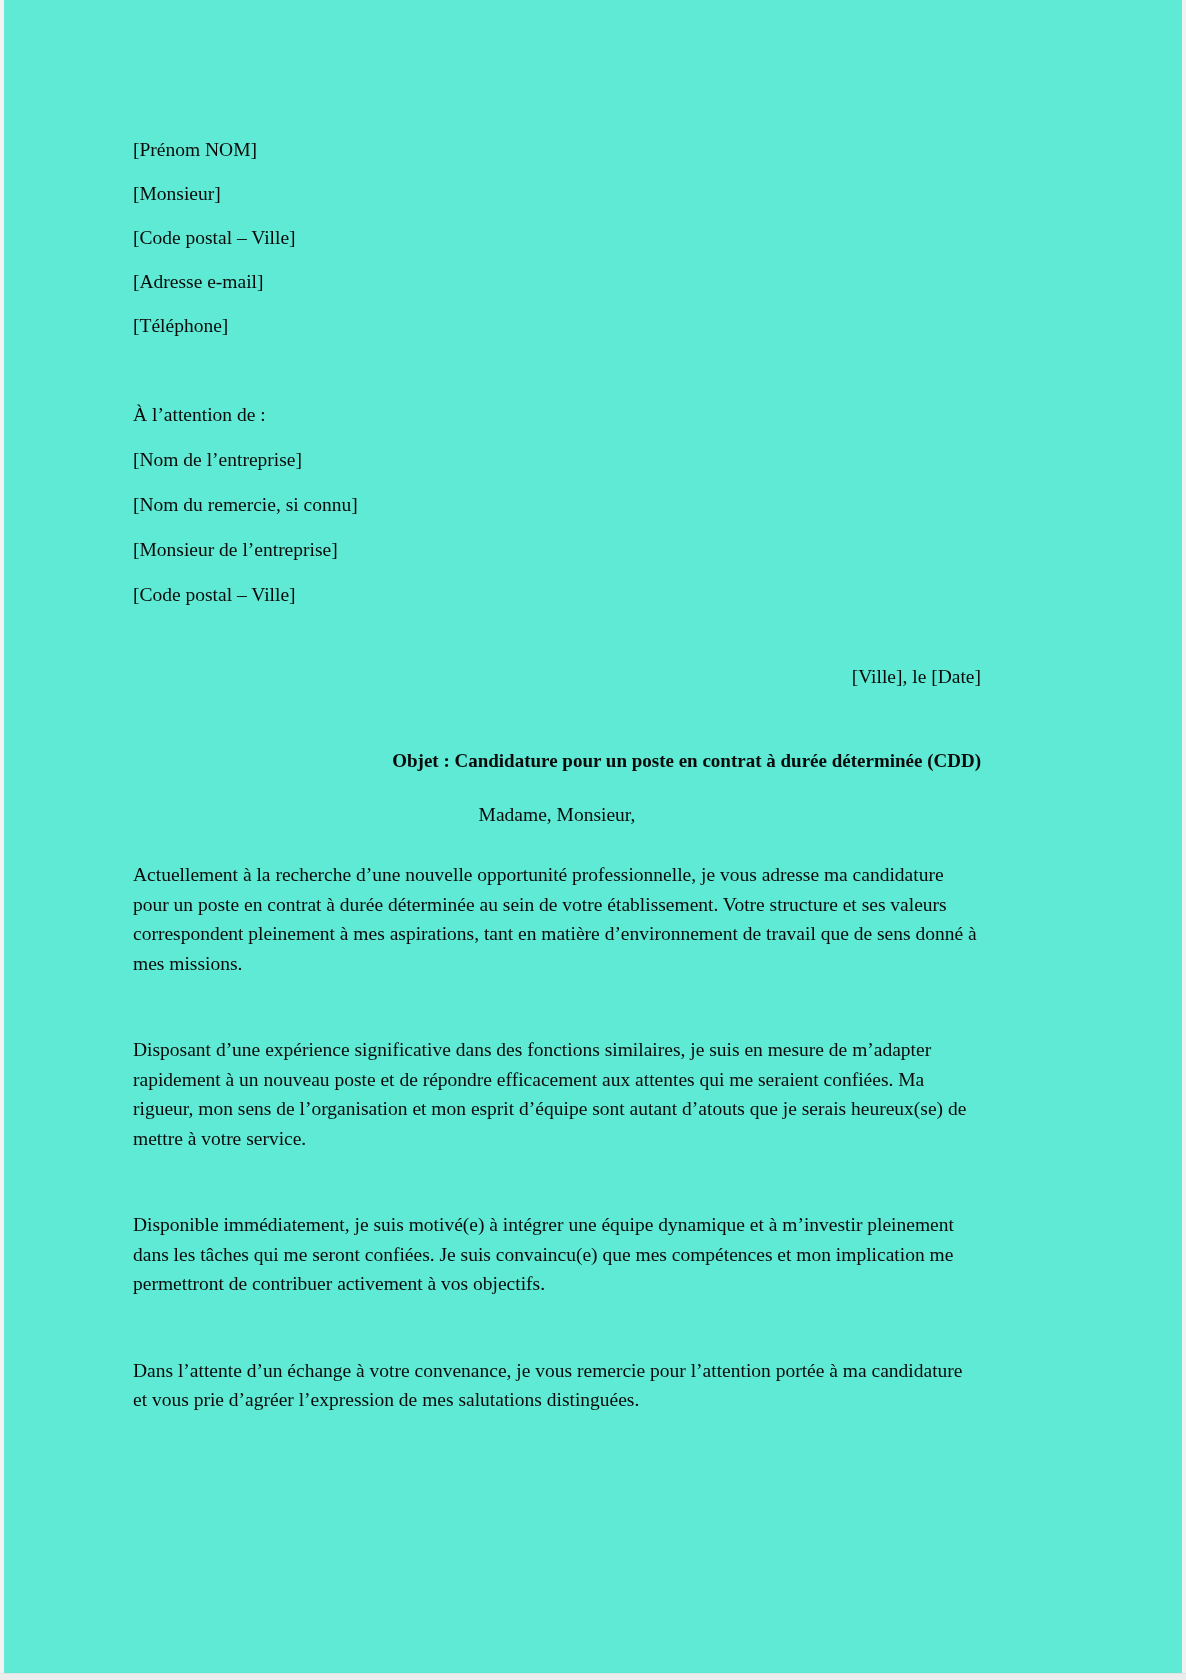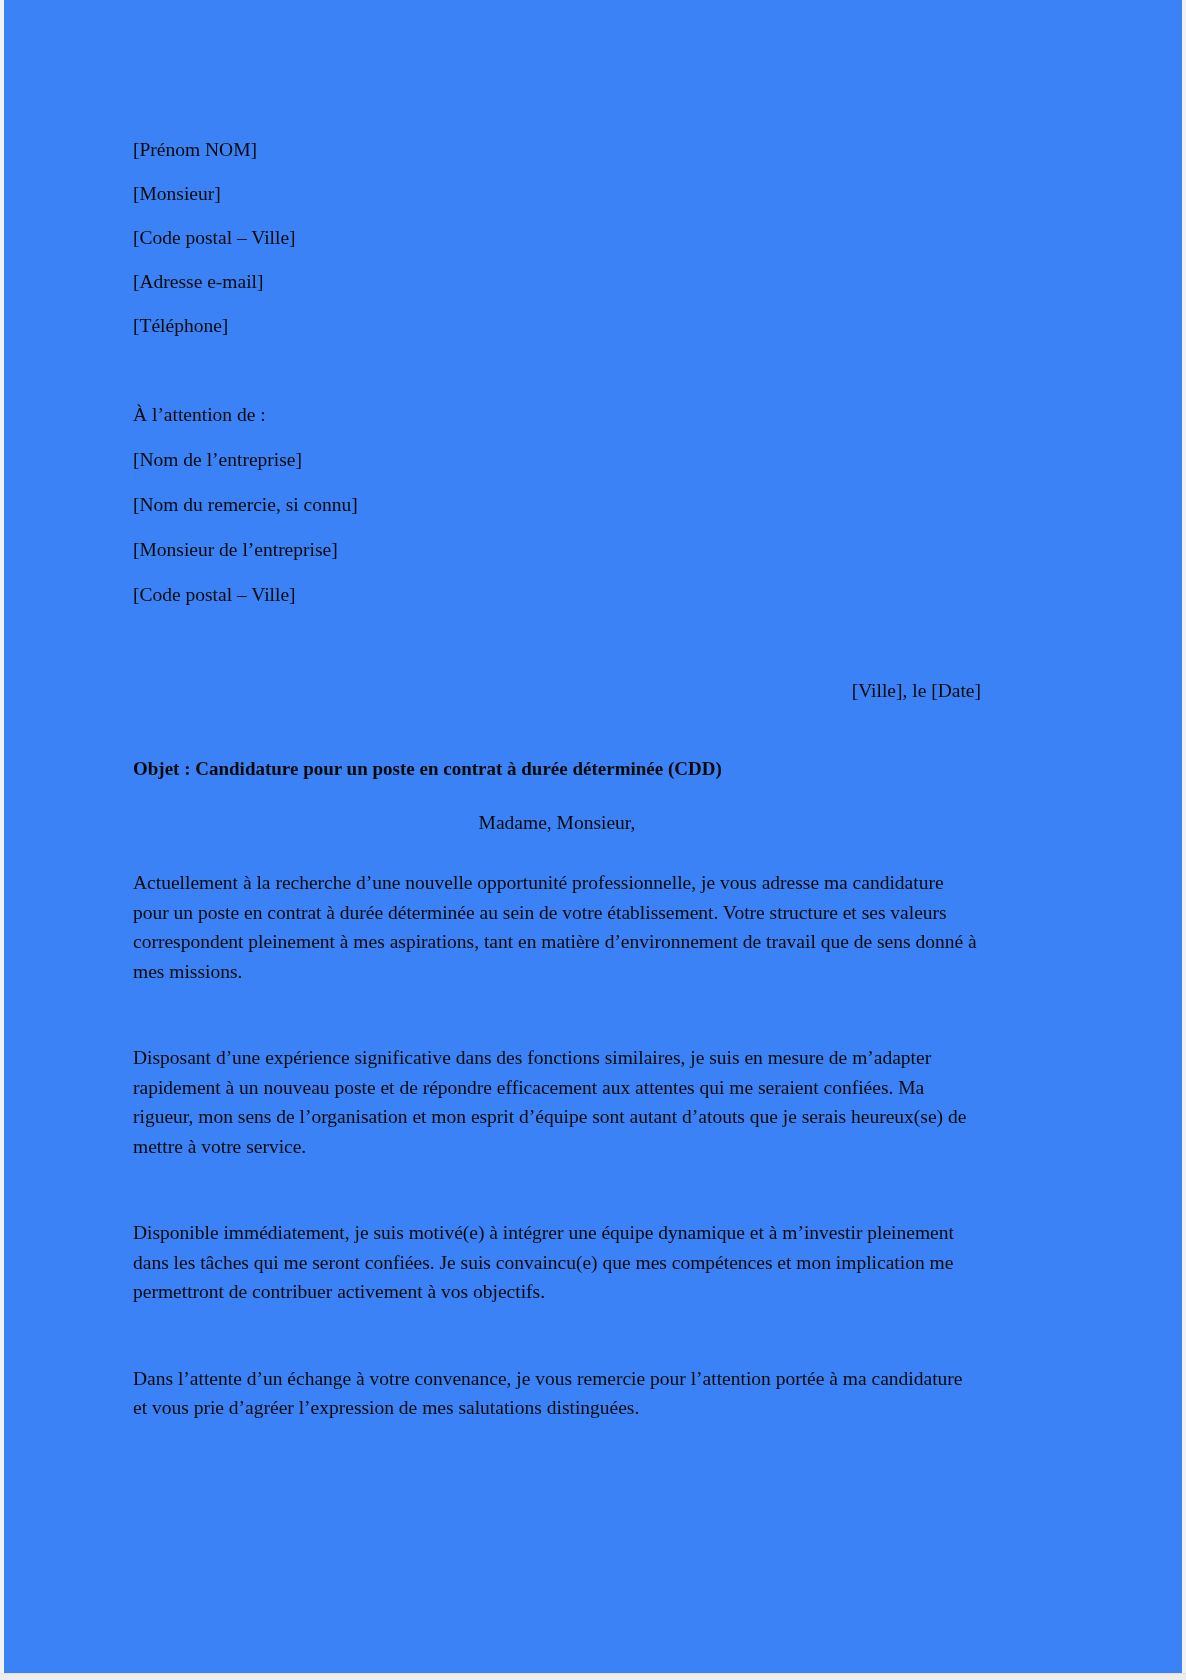--- a/index.html
+++ b/index.html
@@ -10,21 +10,21 @@
   }
   body {
     font-family: "Liberation Serif", "DejaVu Serif", serif;
     color: #0a0a0a;
   }
   .page {
     position: relative;
     width: 1186px;
     height: 1680px;
     margin: 0 auto;
-    background: #3b82f6;
+    background: #5eead4;
     box-sizing: border-box;
     overflow: hidden;
     padding-left: 44px;
   }
   
   .scan-edge-left,
   .scan-edge-right {
     position: absolute;
     top: 0;
     bottom: 0;
@@ -75,21 +75,21 @@
   .recipient-line {
     font-size: 19.5px;
     line-height: 45px;
     text-align: left;
     white-space: nowrap;
   }
 
   
   .date-block {
     position: absolute;
-    top: 677px;
+    top: 663px;
     left: 0;
     width: 100%;
   }
   .date-line {
     font-size: 19.5px;
     line-height: 28px;
     text-align: right;
     white-space: nowrap;
   }
 
@@ -97,22 +97,22 @@
   .letter-body {
     position: absolute;
     top: 748px;
     left: 0;
     width: 100%;
   }
   .subject-line {
     font-size: 19px;
     font-weight: bold;
     line-height: 26px;
-    margin: 8px 0 28px 0;
-    text-align: left;
+    margin: 0 0 28px 0;
+    text-align: right;
   }
   .salutation {
     font-size: 19.5px;
     line-height: 26px;
     margin: 0 0 32px 0;
     text-align: center;
   }
   .body-paragraph {
     font-size: 19.5px;
     line-height: 29.5px;

